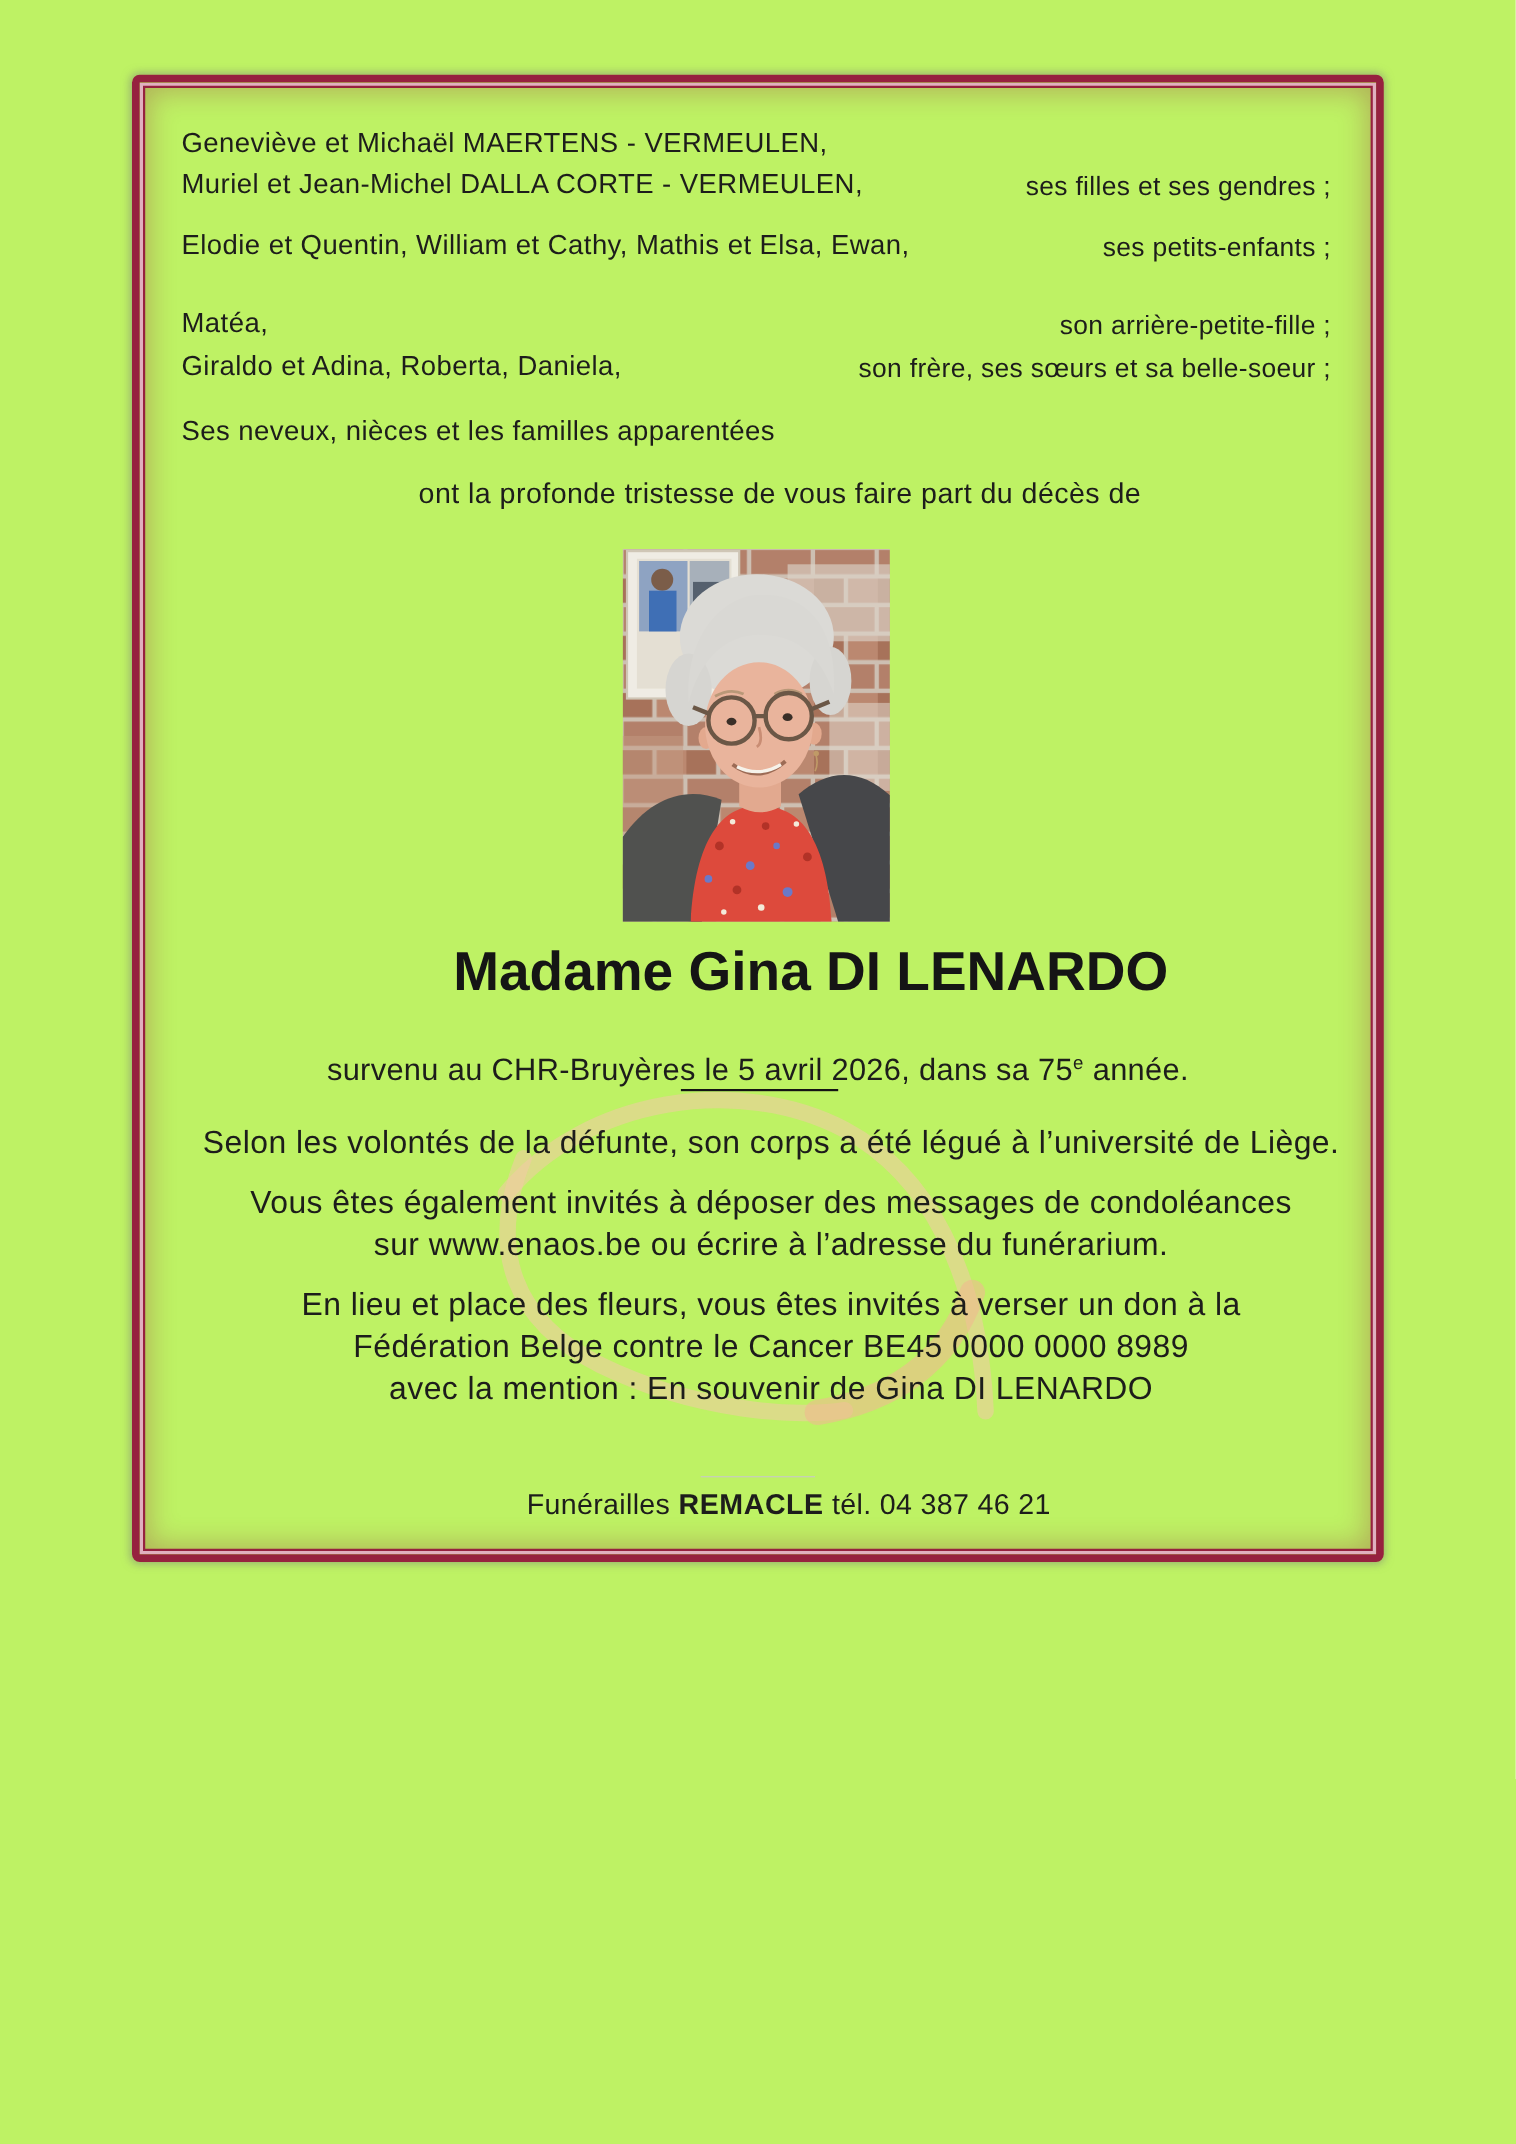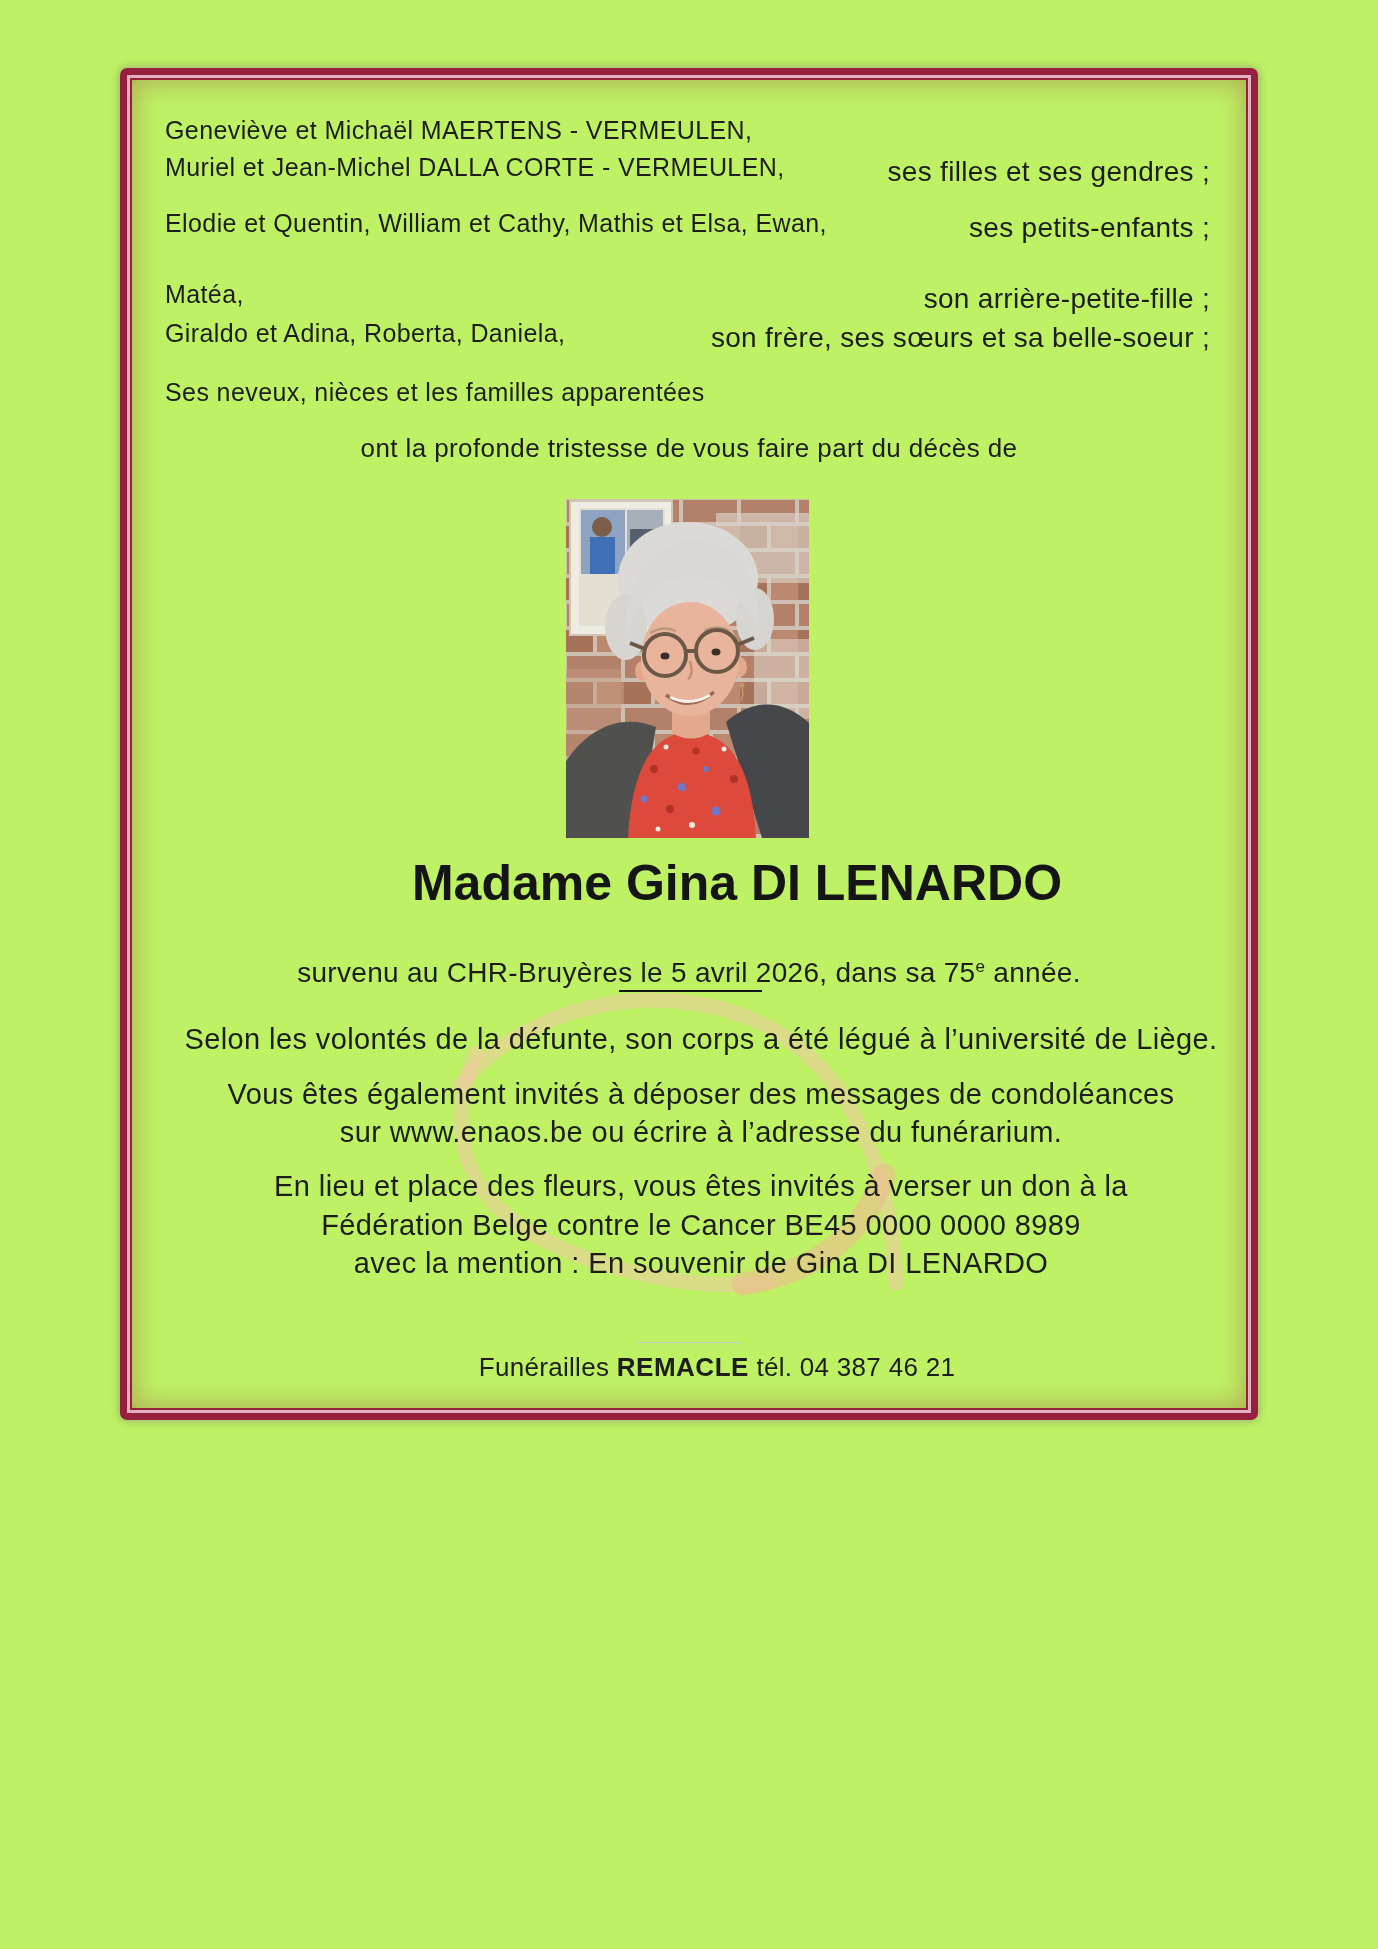--- a/index.html
+++ b/index.html
@@ -21,23 +21,23 @@
       inset 0 0 0 3px #e0b0bf,
       inset 0 0 0 5px #96213f,
       inset 0 0 24px 9px rgba(150,33,63,0.30),
       0 0 8px 1px rgba(120,120,120,0.55);
   }
   
   .watermark{position:absolute;left:438px;top:985px;width:480px;height:320px;}
   
   .row{position:absolute;left:165px;right:168px;display:flex;justify-content:space-between;align-items:flex-start;}
   .row .lname{font-size:25px;letter-spacing:.4px;white-space:nowrap;}
-  .row .rlabel{font-size:28px;letter-spacing:.3px;white-space:nowrap;padding-top:3px;text-align:center;}
+  .row .rlabel{font-size:24px;letter-spacing:.3px;white-space:nowrap;padding-top:3px;text-align:center;}
   .centerline{position:absolute;left:120px;width:1138px;text-align:center;}
-  .intro{font-size:26px;letter-spacing:.4px;}
+  .intro{font-size:26px;letter-spacing:.4px;margin-left:20px;}
   .title{font-size:50px;font-weight:700;letter-spacing:0;color:#151515;padding-left:48px;}
   .subtitle{font-size:28px;letter-spacing:.3px;}
   .subtitle sup{font-size:17px;vertical-align:super;line-height:0;}
   .para{font-size:29px;letter-spacing:.4px;padding-left:12px;}
   .divider1{position:absolute;left:619px;top:990px;width:143px;height:2px;background:#141414;}
   .divider2{position:absolute;left:637px;top:1342px;width:104px;height:1px;background:#c9c9c9;}
   .footerline{font-size:26px;letter-spacing:.3px;padding-left:28px;}
   .footerline .fname{font-weight:700;letter-spacing:.5px;}
   
   .photo{position:absolute;left:566px;top:499px;width:243px;height:339px;}

